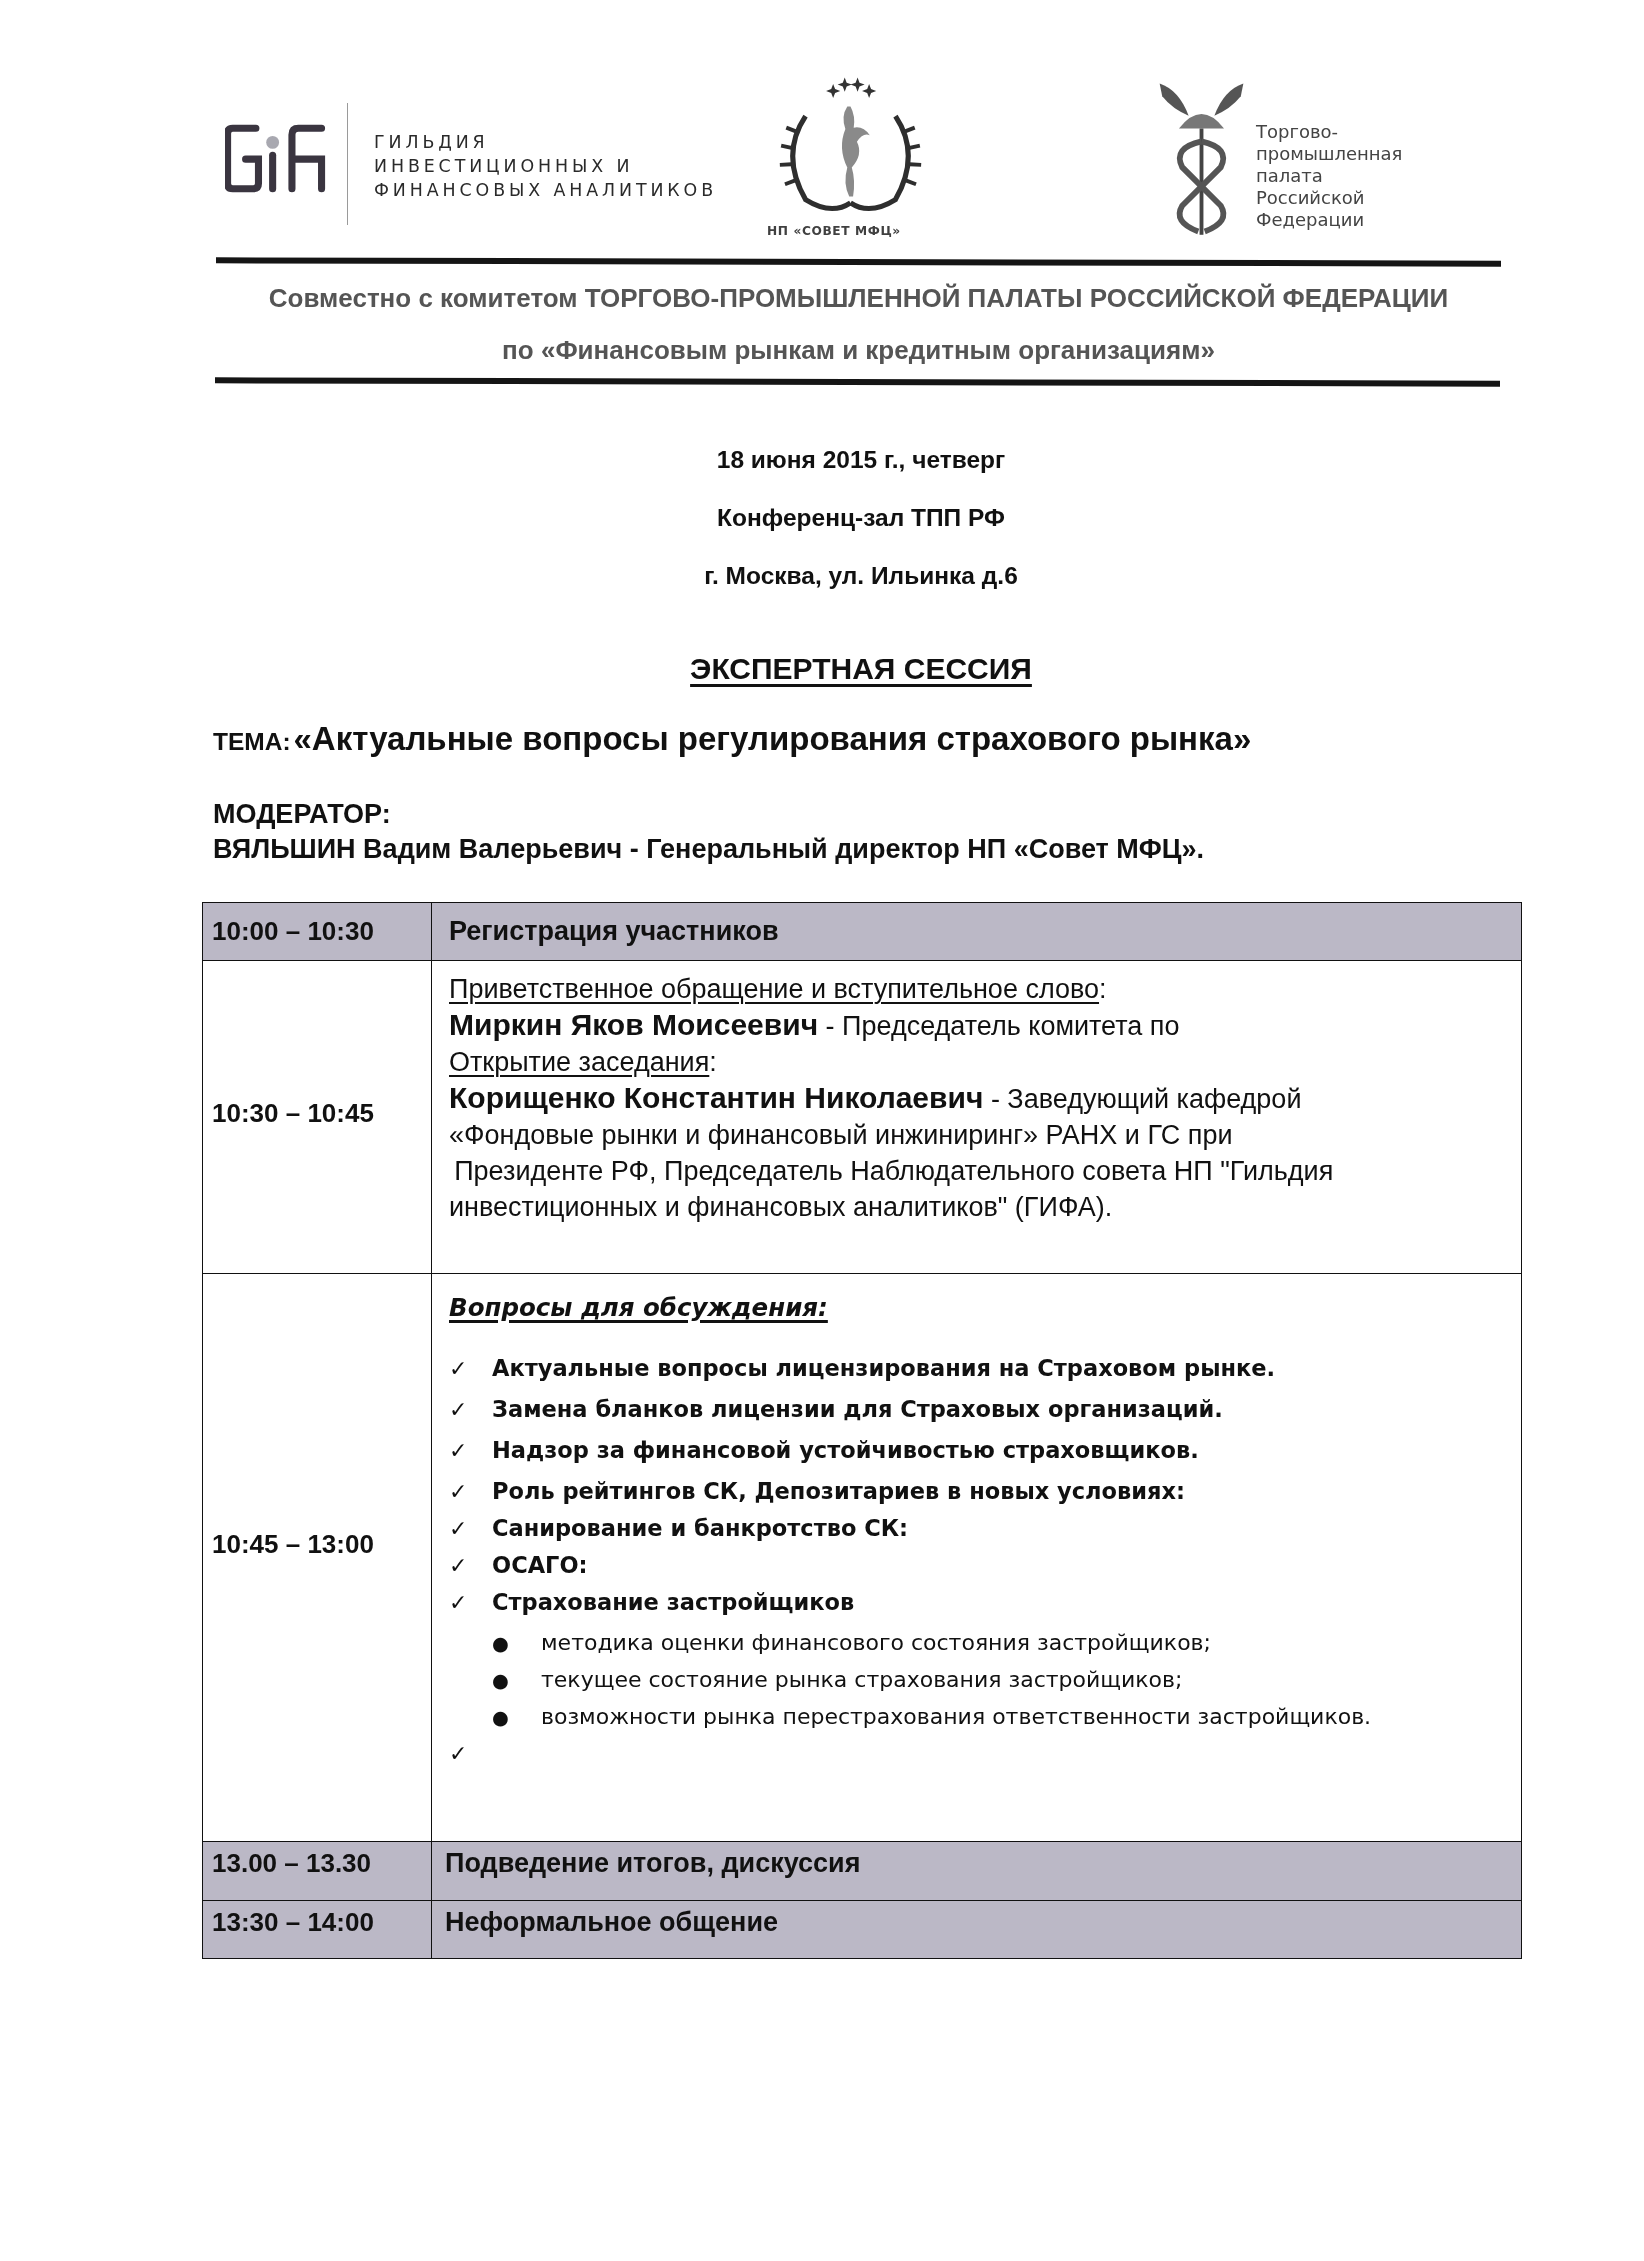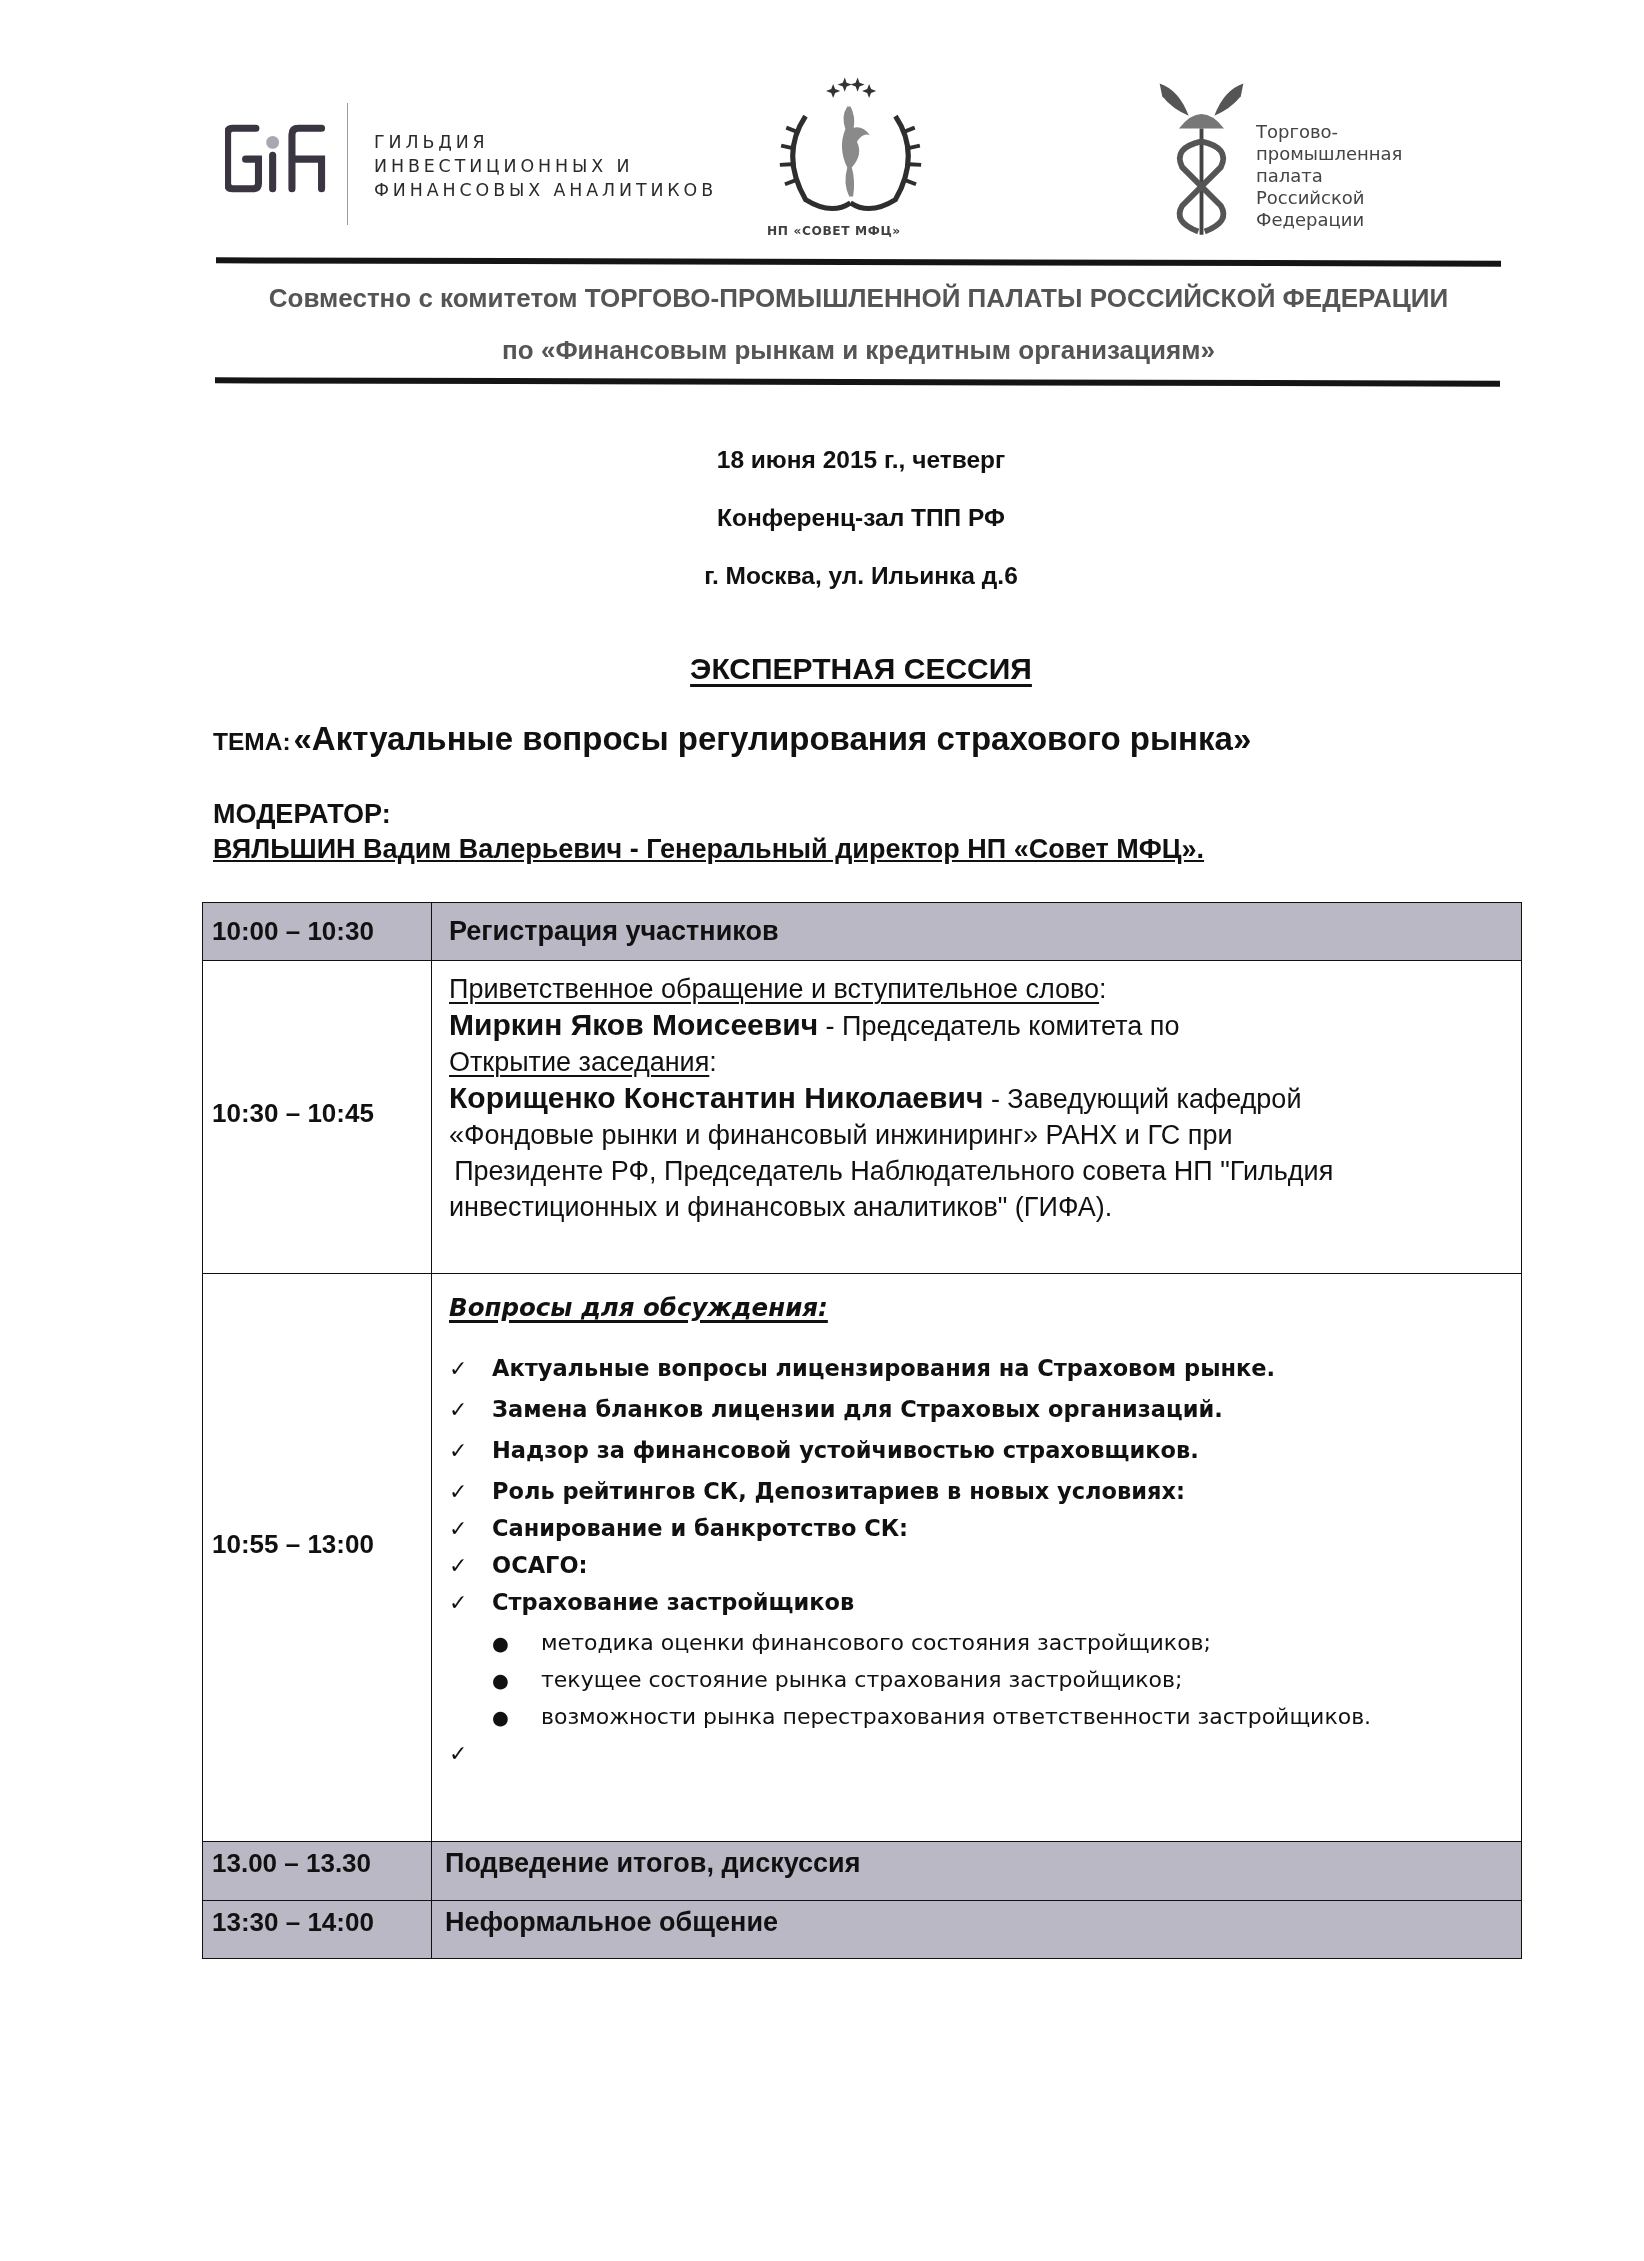--- a/index.html
+++ b/index.html
@@ -58,21 +58,21 @@
     .session-title {
       top: 652px; left: 39px; font-size: 30px; text-decoration: underline;
       text-decoration-thickness: 2.6px; text-underline-offset: 5.2px;
     }
 
     .topic { left: 213px; top: 720px; white-space: nowrap; font-weight: bold; color: #111; }
     .topic-label { font-size: 24.5px; }
     .topic-text { font-size: 33px; }
 
     .moderator-label { left: 213px; top: 799px; font-size: 27px; font-weight: bold; color: #111; }
-    .moderator-text { left: 213px; top: 834px; font-size: 27px; font-weight: bold; color: #111; white-space: nowrap; text-decoration: underline; }
+    .moderator-text { left: 213px; top: 834px; font-size: 27px; font-weight: bold; color: #111; white-space: nowrap; }
 
     
     .agenda {
       left: 202px; top: 902px; width: 1318px; border: 1.9px solid #111; border-collapse: collapse;
     }
     .row { display: flex; border-bottom: 1.9px solid #111; }
     .row:last-child { border-bottom: none; }
     .row.shaded { background: #bbb8c6; }
     .cell-time {
       width: 229px; flex: none; border-right: 1.3px solid #111; box-sizing: border-box;
@@ -205,21 +205,21 @@
       <div><span class="u">Открытие заседания</span><span>:</span></div>
       <div><span class="b">Корищенко Константин Николаевич</span><span> - Заведующий кафедрой</span></div>
       <div>«Фондовые рынки и финансовый инжиниринг» РАНХ и ГС при</div>
       <div class="indent1">Президенте РФ, Председатель Наблюдательного совета НП "Гильдия</div>
       <div>инвестиционных и финансовых аналитиков" (ГИФА).</div>
     </div>
   </div>
 
   <div class="row row-3">
     <div class="cell-time">
-        <span>10:55 – 13:00</span>
+        <span>10:45 – 13:00</span>
       </div>
     <div class="cell-body">
       <div class="disc-title">Вопросы для обсуждения:</div>
 
       <div class="check-item gap">
           <span class="ck">✓</span>
           <span>Актуальные вопросы лицензирования на Страховом рынке.</span>
         </div>
       <div class="check-item gap">
           <span class="ck">✓</span>

